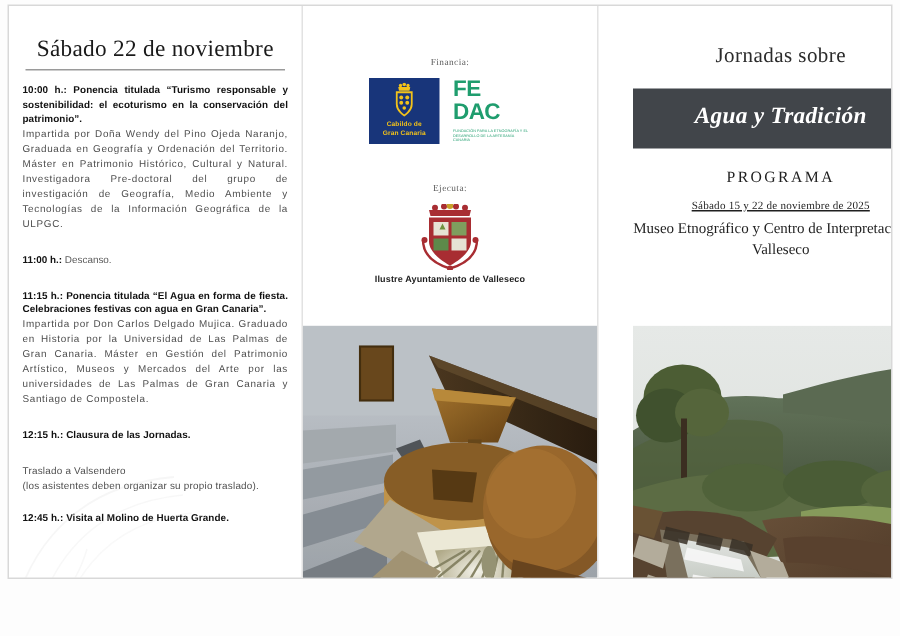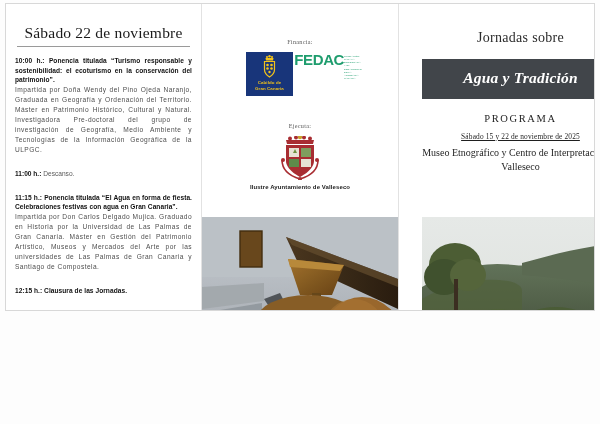--- a/index.html
+++ b/index.html
@@ -1,21 +1,21 @@
 <!DOCTYPE html>
 <html><head>
 <meta charset="utf-8">
 <style>
   html,body{margin:0;padding:0;background:#ffffff;}
   body{width:600px;height:424px;overflow:hidden;font-family:"Liberation Sans",sans-serif;}
 
   .page{position:relative;width:600px;height:424px;background:#fdfdfd;}
 
   
-  .sheet{position:absolute;left:5px;top:3px;width:590px;height:308px;background:#ffffff;
+  .sheet{position:absolute;left:5px;top:3px;width:590px;height:383px;background:#ffffff;
          border:1px solid #d8d8d8;box-sizing:border-box;overflow:hidden;}
 
   
   .fold{position:absolute;top:0;bottom:0;width:1px;background:#e2e2e2;}
   .fold.f1{left:195px;}
   .fold.f2{left:392px;}
 
   
   .panel-left{position:absolute;left:0;top:0;width:195px;height:418px;box-sizing:border-box;
               padding:14px 9px 0 9px;}
@@ -46,21 +46,21 @@
   .logos-row{display:flex;align-items:center;justify-content:center;gap:9px;margin-bottom:26px;}
 
   
   .cabildo{width:47px;height:44px;background:#18357a;display:flex;flex-direction:column;
            align-items:center;justify-content:flex-start;padding-top:3px;box-sizing:border-box;}
   .cab-shield{width:17px;height:24px;position:relative;}
   .cab-txt{font-size:4.4px;color:#f2c21a;font-weight:bold;line-height:1.15;margin-top:1px;
            letter-spacing:.1px;}
 
   
-  .fedac{width:52px;height:42px;display:flex;justify-content:center;}
+  .fedac{width:52px;height:42px;display:flex;flex-direction:column;justify-content:space-between;}
   .fedac-l1,.fedac-l2{font-family:"Liberation Sans",sans-serif;font-weight:bold;
       color:#1f9d6e;font-size:15px;line-height:.94;letter-spacing:-.4px;text-align:left;}
   .fedac-sub{font-size:2.5px;color:#1f9d6e;line-height:1.25;text-align:left;margin-top:2px;
              letter-spacing:.05px;}
 
   
   .arms-wrap{display:flex;justify-content:center;margin-bottom:4px;}
   .foot-name{font-size:6px;font-weight:bold;color:#1c1c1c;letter-spacing:.1px;}
 
   

